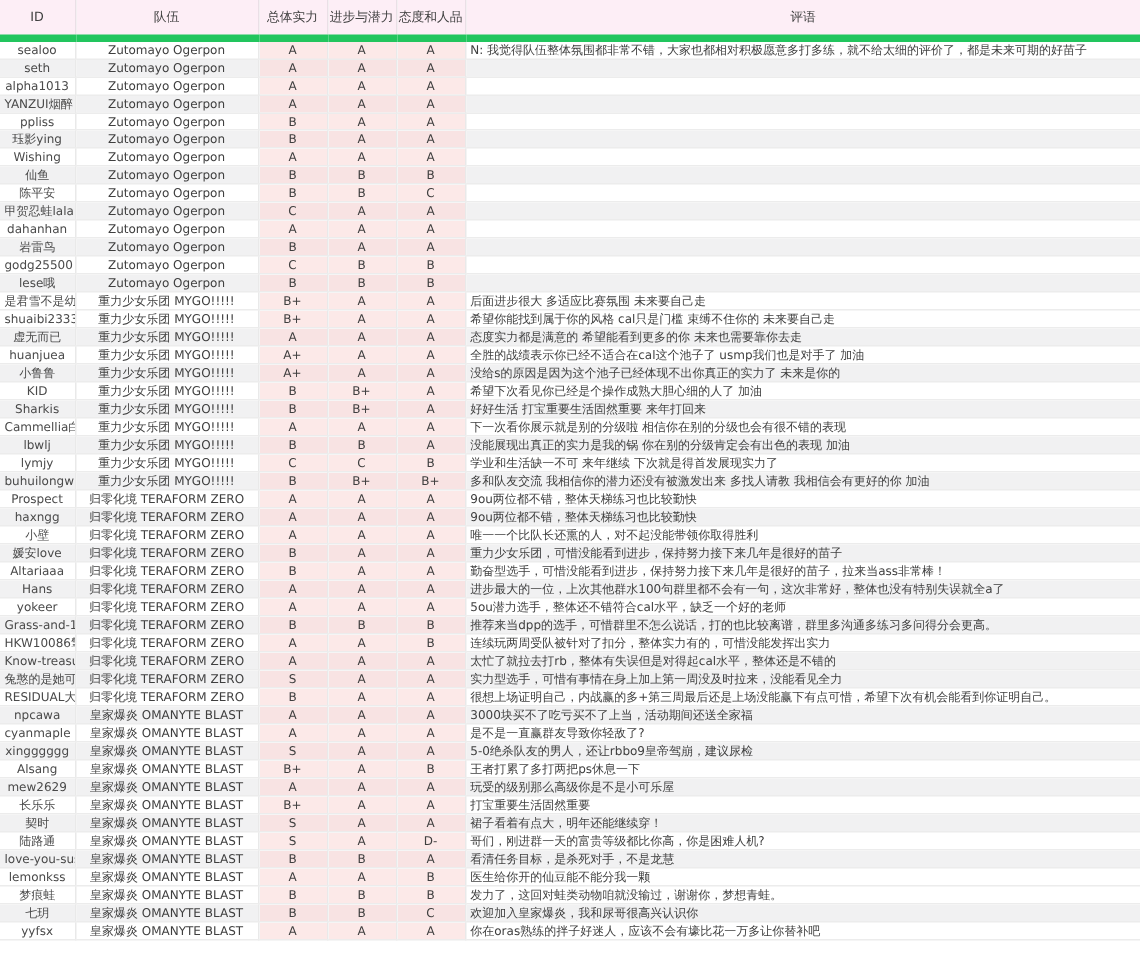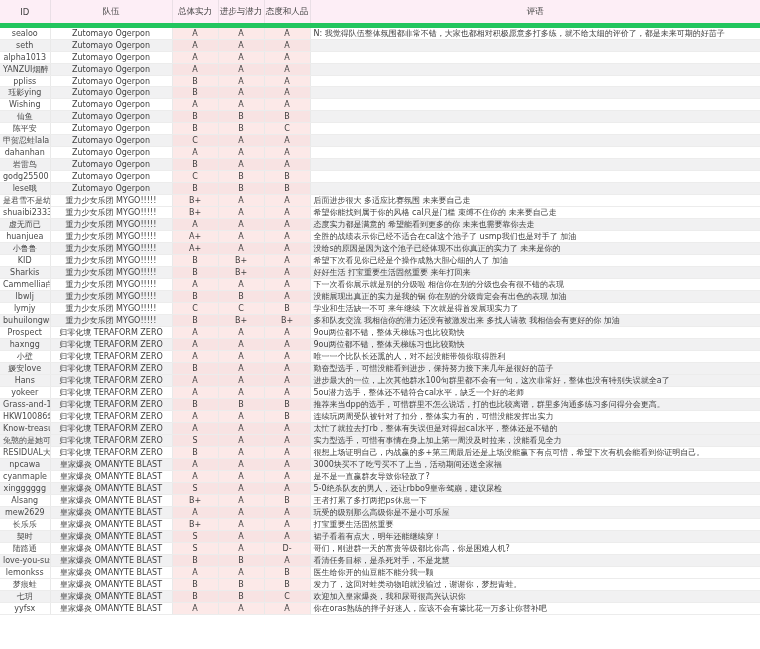--- a/index.html
+++ b/index.html
@@ -269,21 +269,29 @@
         <td class="grade">A</td>
         <td class="grade">A</td>
         <td>唯一一个比队长还熏的人，对不起没能带领你取得胜利</td>
       </tr>
       <tr class="even">
         <td class="cid">媛安love</td>
         <td>归零化境 TERAFORM ZERO</td>
         <td class="grade">B</td>
         <td class="grade">A</td>
         <td class="grade">A</td>
-        <td>勤奋型选手，可惜没能看到进步，保持努力接下来几年是很好的苗子</td>
+        <td>重力少女乐团，可惜没能看到进步，保持努力接下来几年是很好的苗子</td>
+      </tr>
+      <tr class="odd">
+        <td class="cid">Altariaaa</td>
+        <td>归零化境 TERAFORM ZERO</td>
+        <td class="grade">B</td>
+        <td class="grade">A</td>
+        <td class="grade">A</td>
+        <td>勤奋型选手，可惜没能看到进步，保持努力接下来几年是很好的苗子，拉来当ass非常棒！</td>
       </tr>
       <tr class="even">
         <td class="cid">Hans</td>
         <td>归零化境 TERAFORM ZERO</td>
         <td class="grade">A</td>
         <td class="grade">A</td>
         <td class="grade">A</td>
         <td>进步最大的一位，上次其他群水100句群里都不会有一句，这次非常好，整体也没有特别失误就全a了</td>
       </tr>
       <tr class="odd">

